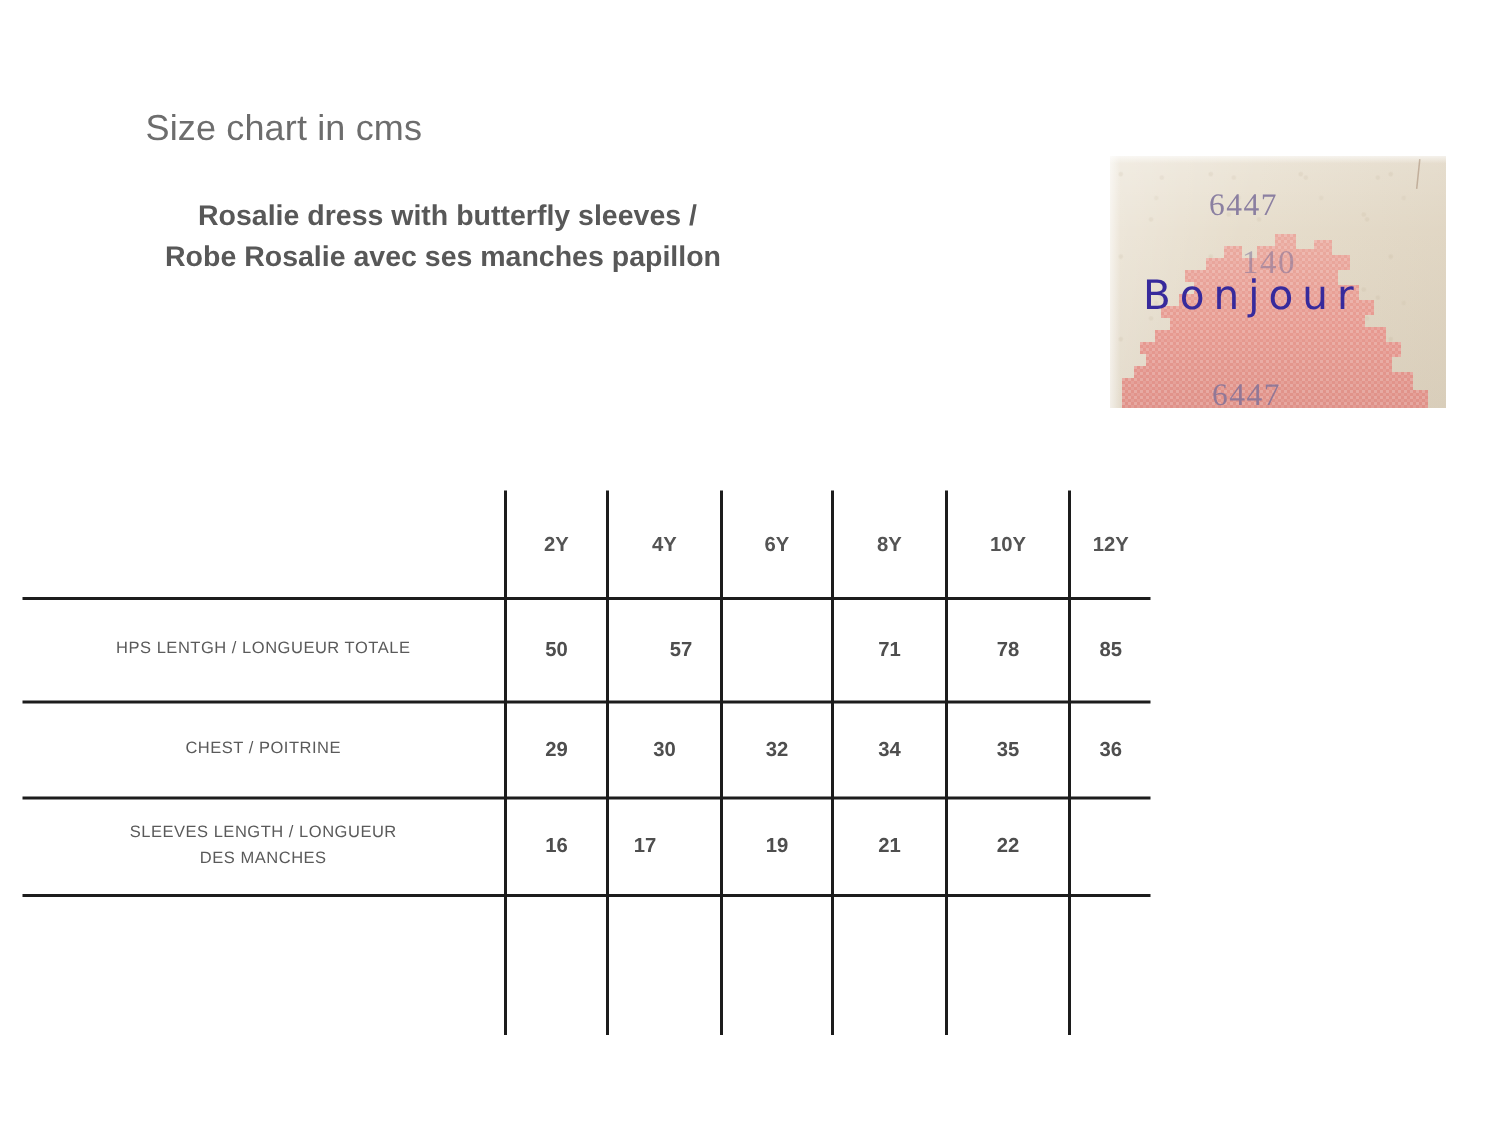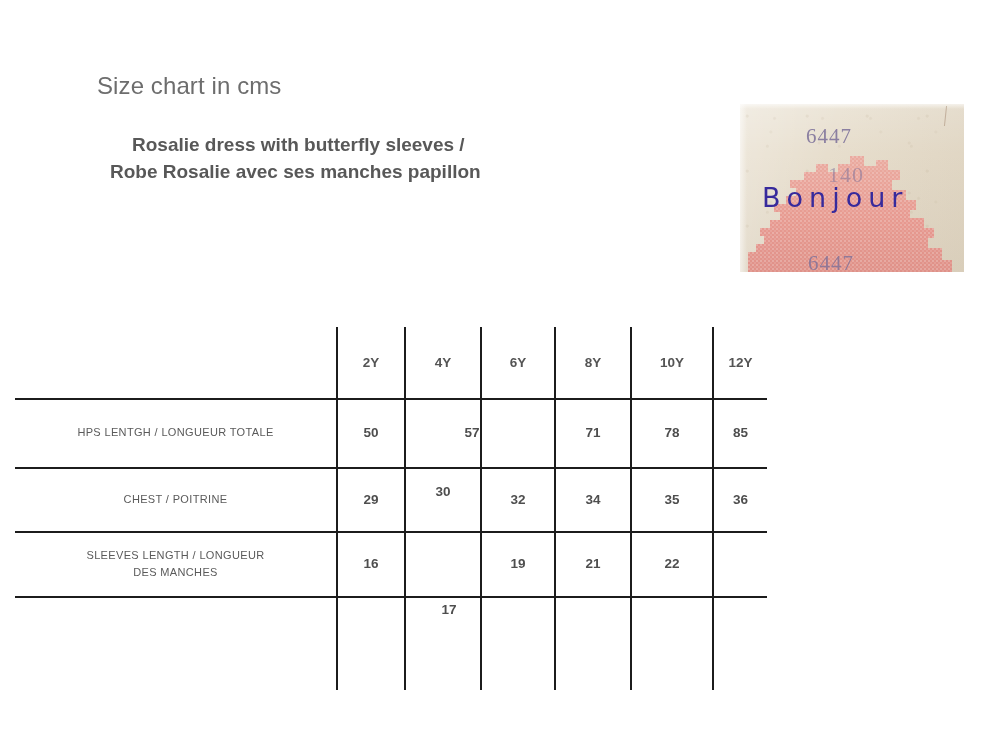--- a/index.html
+++ b/index.html
@@ -262,39 +262,39 @@
 
     <div class="cell head" style="left:323px;top:0px;width:66px;height:71px;">2Y</div>
     <div class="cell head" style="left:391px;top:0px;width:74px;height:71px;">4Y</div>
     <div class="cell head" style="left:467px;top:0px;width:72px;height:71px;">6Y</div>
     <div class="cell head" style="left:541px;top:0px;width:74px;height:71px;">8Y</div>
     <div class="cell head" style="left:617px;top:0px;width:80px;height:71px;">10Y</div>
     <div class="cell head" style="left:699px;top:0px;width:53px;height:71px;">12Y</div>
 
     <div class="cell label" style="left:0px;top:71px;width:321px;height:69px;">HPS LENTGH / LONGUEUR TOTALE</div>
     <div class="cell value" style="left:323px;top:71px;width:66px;height:69px;">50</div>
-    <div class="cell value" style="left:391px;top:71px;width:96px;height:69px;margin-left:18px;">57</div>
+    <div class="cell value" style="left:391px;top:71px;width:96px;height:69px;">57</div>
     <div class="cell value" style="left:541px;top:71px;width:74px;height:69px;">71</div>
     <div class="cell value" style="left:617px;top:71px;width:80px;height:69px;">78</div>
     <div class="cell value" style="left:699px;top:71px;width:53px;height:69px;">85</div>
 
     <div class="cell label" style="left:0px;top:140px;width:321px;height:64px;">CHEST / POITRINE</div>
     <div class="cell value" style="left:323px;top:140px;width:66px;height:64px;">29</div>
-    <div class="cell value" style="left:391px;top:132px;width:74px;height:64px;">30</div>
+    <div class="cell value" style="left:391px;top:140px;width:74px;height:64px;">30</div>
     <div class="cell value" style="left:467px;top:140px;width:72px;height:64px;">32</div>
     <div class="cell value" style="left:541px;top:140px;width:74px;height:64px;">34</div>
     <div class="cell value" style="left:617px;top:140px;width:80px;height:64px;">35</div>
     <div class="cell value" style="left:699px;top:140px;width:53px;height:64px;">36</div>
 
     <div class="cell label" style="left:0px;top:204px;width:321px;height:65px;flex-direction:column;">
       <span>SLEEVES LENGTH / LONGUEUR</span>
       <span>DES MANCHES</span>
     </div>
     <div class="cell value" style="left:323px;top:204px;width:66px;height:65px;">16</div>
-    <div class="cell value" style="left:392px;top:204px;width:84px;height:65px;margin-top:46px;">17</div>
+    <div class="cell value" style="left:373px;top:204px;width:84px;height:65px;">17</div>
     <div class="cell value" style="left:467px;top:204px;width:72px;height:65px;">19</div>
     <div class="cell value" style="left:541px;top:204px;width:74px;height:65px;">21</div>
     <div class="cell value" style="left:617px;top:204px;width:80px;height:65px;">22</div>
 
     <div class="cell label" style="left:0px;top:269px;width:321px;height:94px;"></div>
     <div class="cell value" style="left:323px;top:269px;width:66px;height:94px;"></div>
     <div class="cell value" style="left:391px;top:269px;width:74px;height:94px;"></div>
     <div class="cell value" style="left:467px;top:269px;width:72px;height:94px;"></div>
     <div class="cell value" style="left:541px;top:269px;width:74px;height:94px;"></div>
     <div class="cell value" style="left:617px;top:269px;width:80px;height:94px;"></div>

